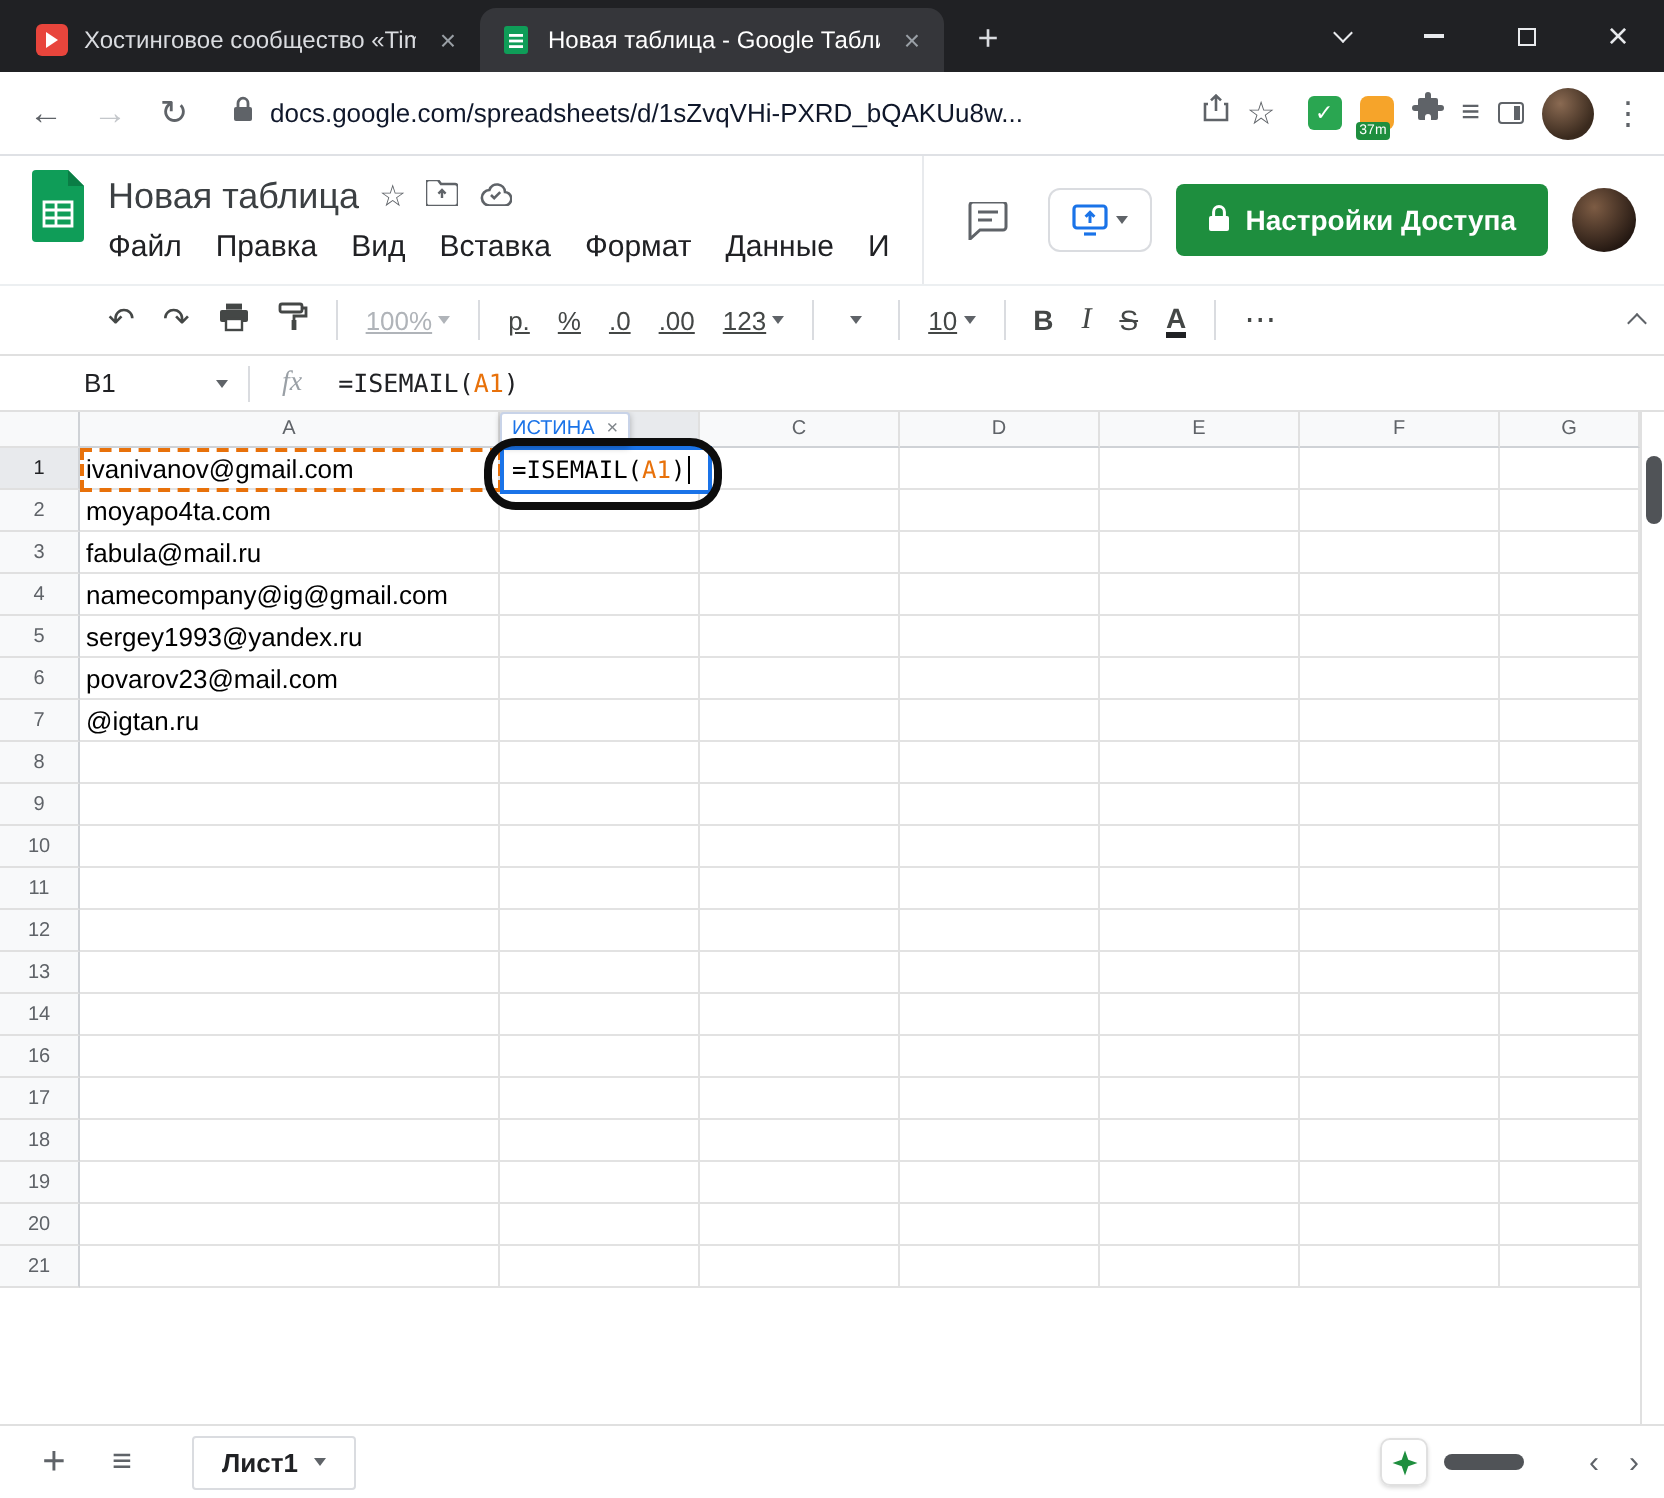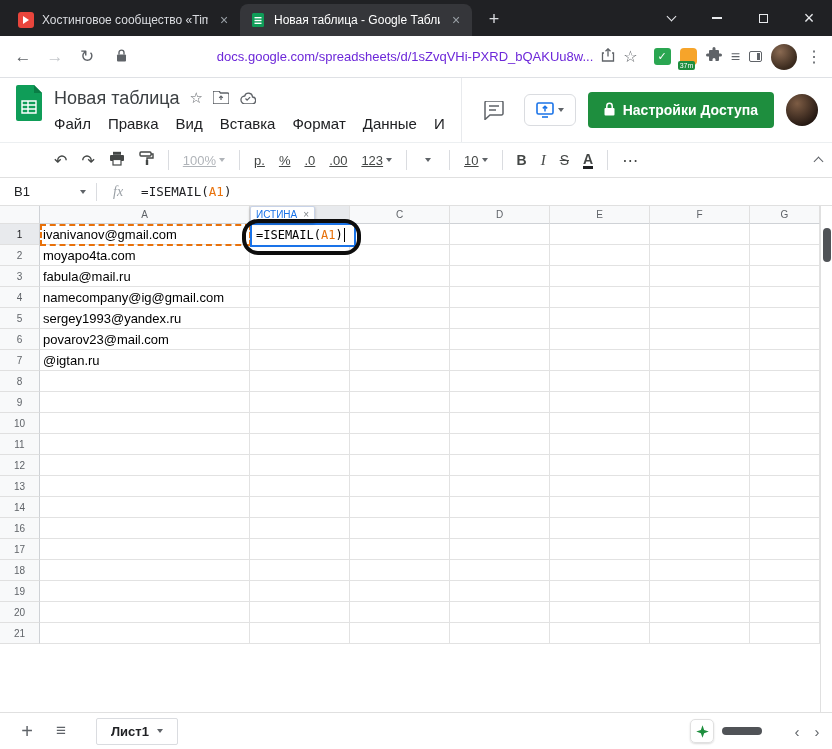--- a/index.html
+++ b/index.html
@@ -25,21 +25,21 @@
   .chv{display:inline-block;width:7px;height:7px;border-right:1.6px solid currentColor;border-bottom:1.6px solid currentColor;transform:rotate(45deg);margin-top:-3px;}
   .chv.up{transform:rotate(-135deg);margin-top:4px;}
   .wc-bar{display:inline-block;width:10px;height:1.5px;background:currentColor;}
   .wc-box{display:inline-block;width:9px;height:9px;border:1.5px solid currentColor;}
 
   
   .addressbar{height:42px;background:#fff;border-bottom:1px solid #dfe1e5;display:flex;align-items:center;padding:0 10px;gap:6px;flex:none;}
   .nav-ic{font-size:17px;color:#5f6368;width:26px;height:26px;display:flex;align-items:center;justify-content:center;border-radius:50%;}
   .nav-ic.disabled{color:#c4c7cb;}
   .urlbox{flex:1;height:30px;display:flex;align-items:center;gap:8px;padding:0 10px;border-radius:15px;overflow:hidden;}
-  .url-text{font-size:13px;color:#6d28d9;white-space:nowrap;overflow:hidden;flex:1;text-align:right;}
+  .url-text{font-size:13px;color:#0f172a;white-space:nowrap;overflow:hidden;flex:1;}
   .addr-right{display:flex;align-items:center;gap:9px;flex:none;}
   .ext-check{width:17px;height:17px;background:#2aa651;border-radius:3px;color:#fff;font-size:11px;display:flex;align-items:center;justify-content:center;}
   .ext-orange{width:17px;height:17px;background:#f6a42a;border-radius:4px;position:relative;}
   .ext-badge{position:absolute;left:-2px;bottom:-5px;background:#1e8e3e;color:#fff;font-size:7px;line-height:9px;padding:0 2px;border-radius:2px;}
   .icon-gray{color:#5f6368;}
   .sidebar-ic{width:13px;height:11px;border:1.5px solid #5f6368;border-radius:2px;position:relative;}
   .sidebar-ic::after{content:"";position:absolute;right:1px;top:1px;bottom:1px;width:3px;background:#5f6368;}
   .avatar-sm{width:26px;height:26px;border-radius:50%;background:radial-gradient(circle at 35% 30%,#8a6a52,#3a2a1e 70%);}
 
   
@@ -66,21 +66,21 @@
   .caret{width:0;height:0;border-left:3.5px solid transparent;border-right:3.5px solid transparent;border-top:4px solid #5f6368;display:inline-block;}
   .caret.muted-c{border-top-color:#b0b4b9;}
   .tb-num{font-size:13px;text-decoration:underline;}
   .tb-b{font-weight:700;font-size:14px;}
   .tb-i{font-style:italic;font-family:"Liberation Serif",serif;font-size:15px;}
   .tb-s{text-decoration:line-through;font-size:14px;}
   .tb-a{font-size:14px;font-weight:700;border-bottom:3px solid #202124;line-height:14px;}
   .tb-spacer{flex:1;}
 
   
-  .formulabar{height:28px;background:#fff;border-bottom:1px solid #e0e0e0;display:flex;align-items:center;flex:none;}
+  .formulabar{height:28px;background:#fff;border-bottom:1px solid #e0e0e0;display:flex;align-items:center;flex:none;padding-left:28px;}
   .namebox{width:96px;display:flex;align-items:center;justify-content:space-between;padding:0 10px 0 14px;font-size:13px;color:#202124;}
   .fdiv{width:1px;height:18px;background:#dadce0;}
   .fx{font-family:"Liberation Serif",serif;font-style:italic;color:#9aa0a6;font-size:14px;margin:0 18px 0 16px;}
   .formula-text{font-family:"DejaVu Sans Mono",monospace;font-size:12.5px;color:#202124;display:flex;align-items:center;}
   .orange{color:var(--ref-orange);}
 
   
   .gridwrap{flex:1;position:relative;background:#fff;overflow:hidden;}
   .ghead{display:flex;height:18px;}
   .corner{background:#f8f9fa;border-right:1px solid #cfd2d6;border-bottom:1px solid #cfd2d6;}

